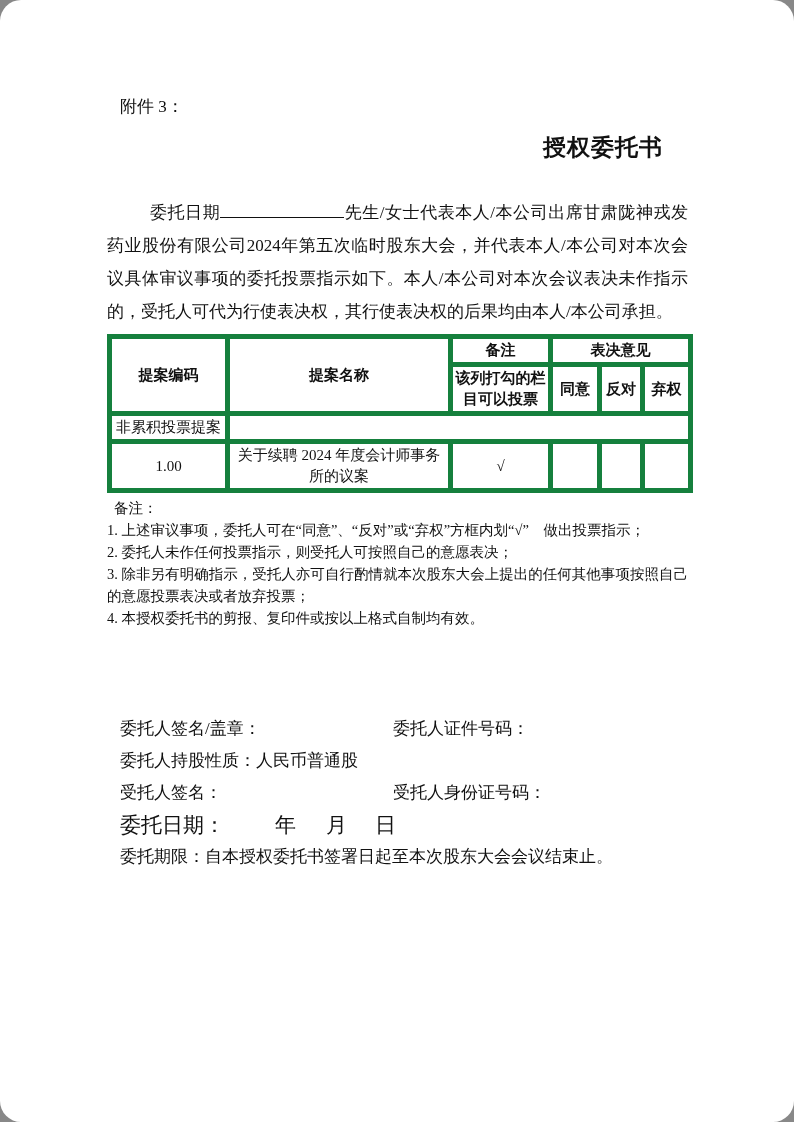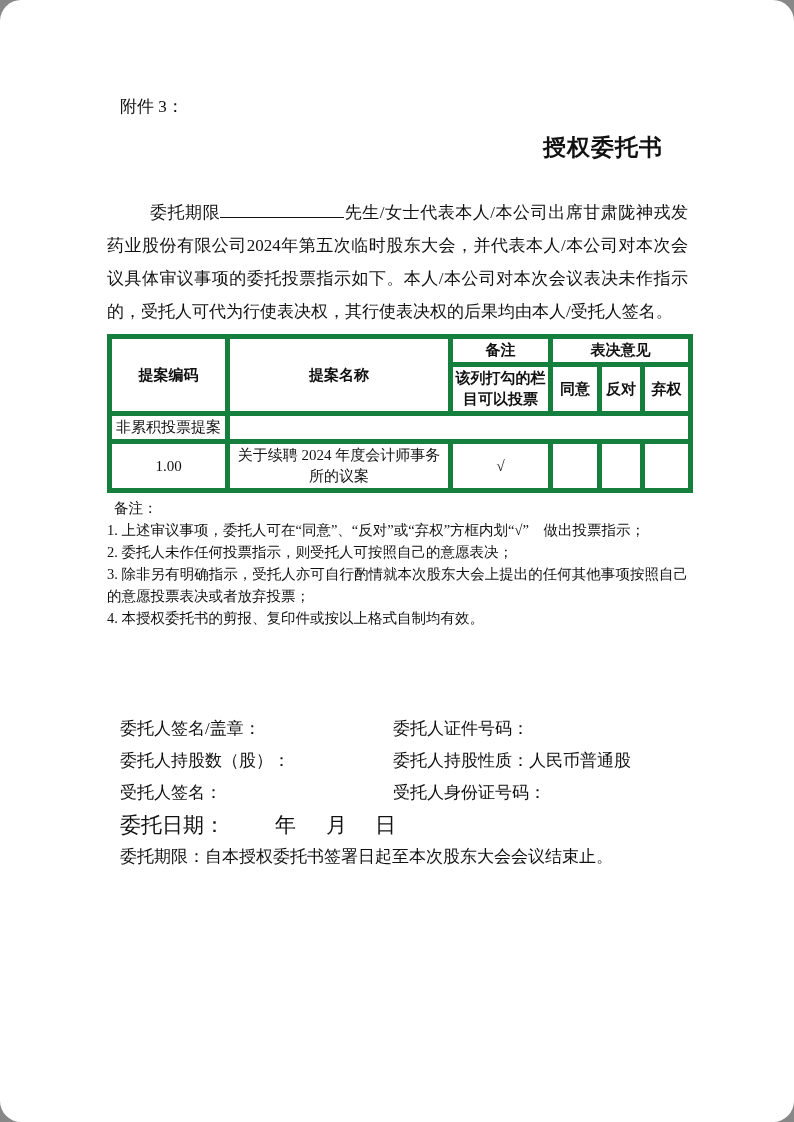--- a/index.html
+++ b/index.html
@@ -103,21 +103,21 @@
 </style>
 </head>
 <body>
 
 <div class="page">
 
   <div class="attachment">附件 3：</div>
 
   <h1 class="doc-title">授权委托书</h1>
 
-  <p class="intro"><span>委托期限</span><span class="blank-line"></span><span>先生/女士代表本人/本公司出席甘肃陇神戎发药业股份有限公司2024年第五次临时股东大会，并代表本人/本公司对本次会议具体审议事项的委托投票指示如下。本人/本公司对本次会议表决未作指示的，受托人可代为行使表决权，其行使表决权的后果均由本人/受托人签名。</span></p>
+  <p class="intro"><span>委托日期</span><span class="blank-line"></span><span>先生/女士代表本人/本公司出席甘肃陇神戎发药业股份有限公司2024年第五次临时股东大会，并代表本人/本公司对本次会议具体审议事项的委托投票指示如下。本人/本公司对本次会议表决未作指示的，受托人可代为行使表决权，其行使表决权的后果均由本人/本公司承担。</span></p>
 
   <table class="proxy-table">
     <colgroup>
       <col style="width:118px">
       <col style="width:223px">
       <col style="width:100px">
       <col style="width:49px">
       <col style="width:43px">
       <col style="width:48px">
     </colgroup>
@@ -156,21 +156,20 @@
     <div class="note-item">3. 除非另有明确指示，受托人亦可自行酌情就本次股东大会上提出的任何其他事项按照自己的意愿投票表决或者放弃投票；</div>
     <div class="note-item">4. 本授权委托书的剪报、复印件或按以上格式自制均有效。</div>
   </div>
 
   <div class="signatures">
     <div class="sig-row">
       <span class="sig-left">委托人签名/盖章：</span>
       <span class="sig-right">委托人证件号码：</span>
     </div>
     <div class="sig-row">
-      <span class="sig-left">委托人持股数（股）：</span>
       <span class="sig-right">委托人持股性质：人民币普通股</span>
     </div>
     <div class="sig-row">
       <span class="sig-left">受托人签名：</span>
       <span class="sig-right">受托人身份证号码：</span>
     </div>
     <div class="date-row">
       <span>委托日期：</span><span class="unit-year">年</span><span class="unit-month">月</span><span class="unit-day">日</span>
     </div>
     <div class="term-row">委托期限：自本授权委托书签署日起至本次股东大会会议结束止。</div>

